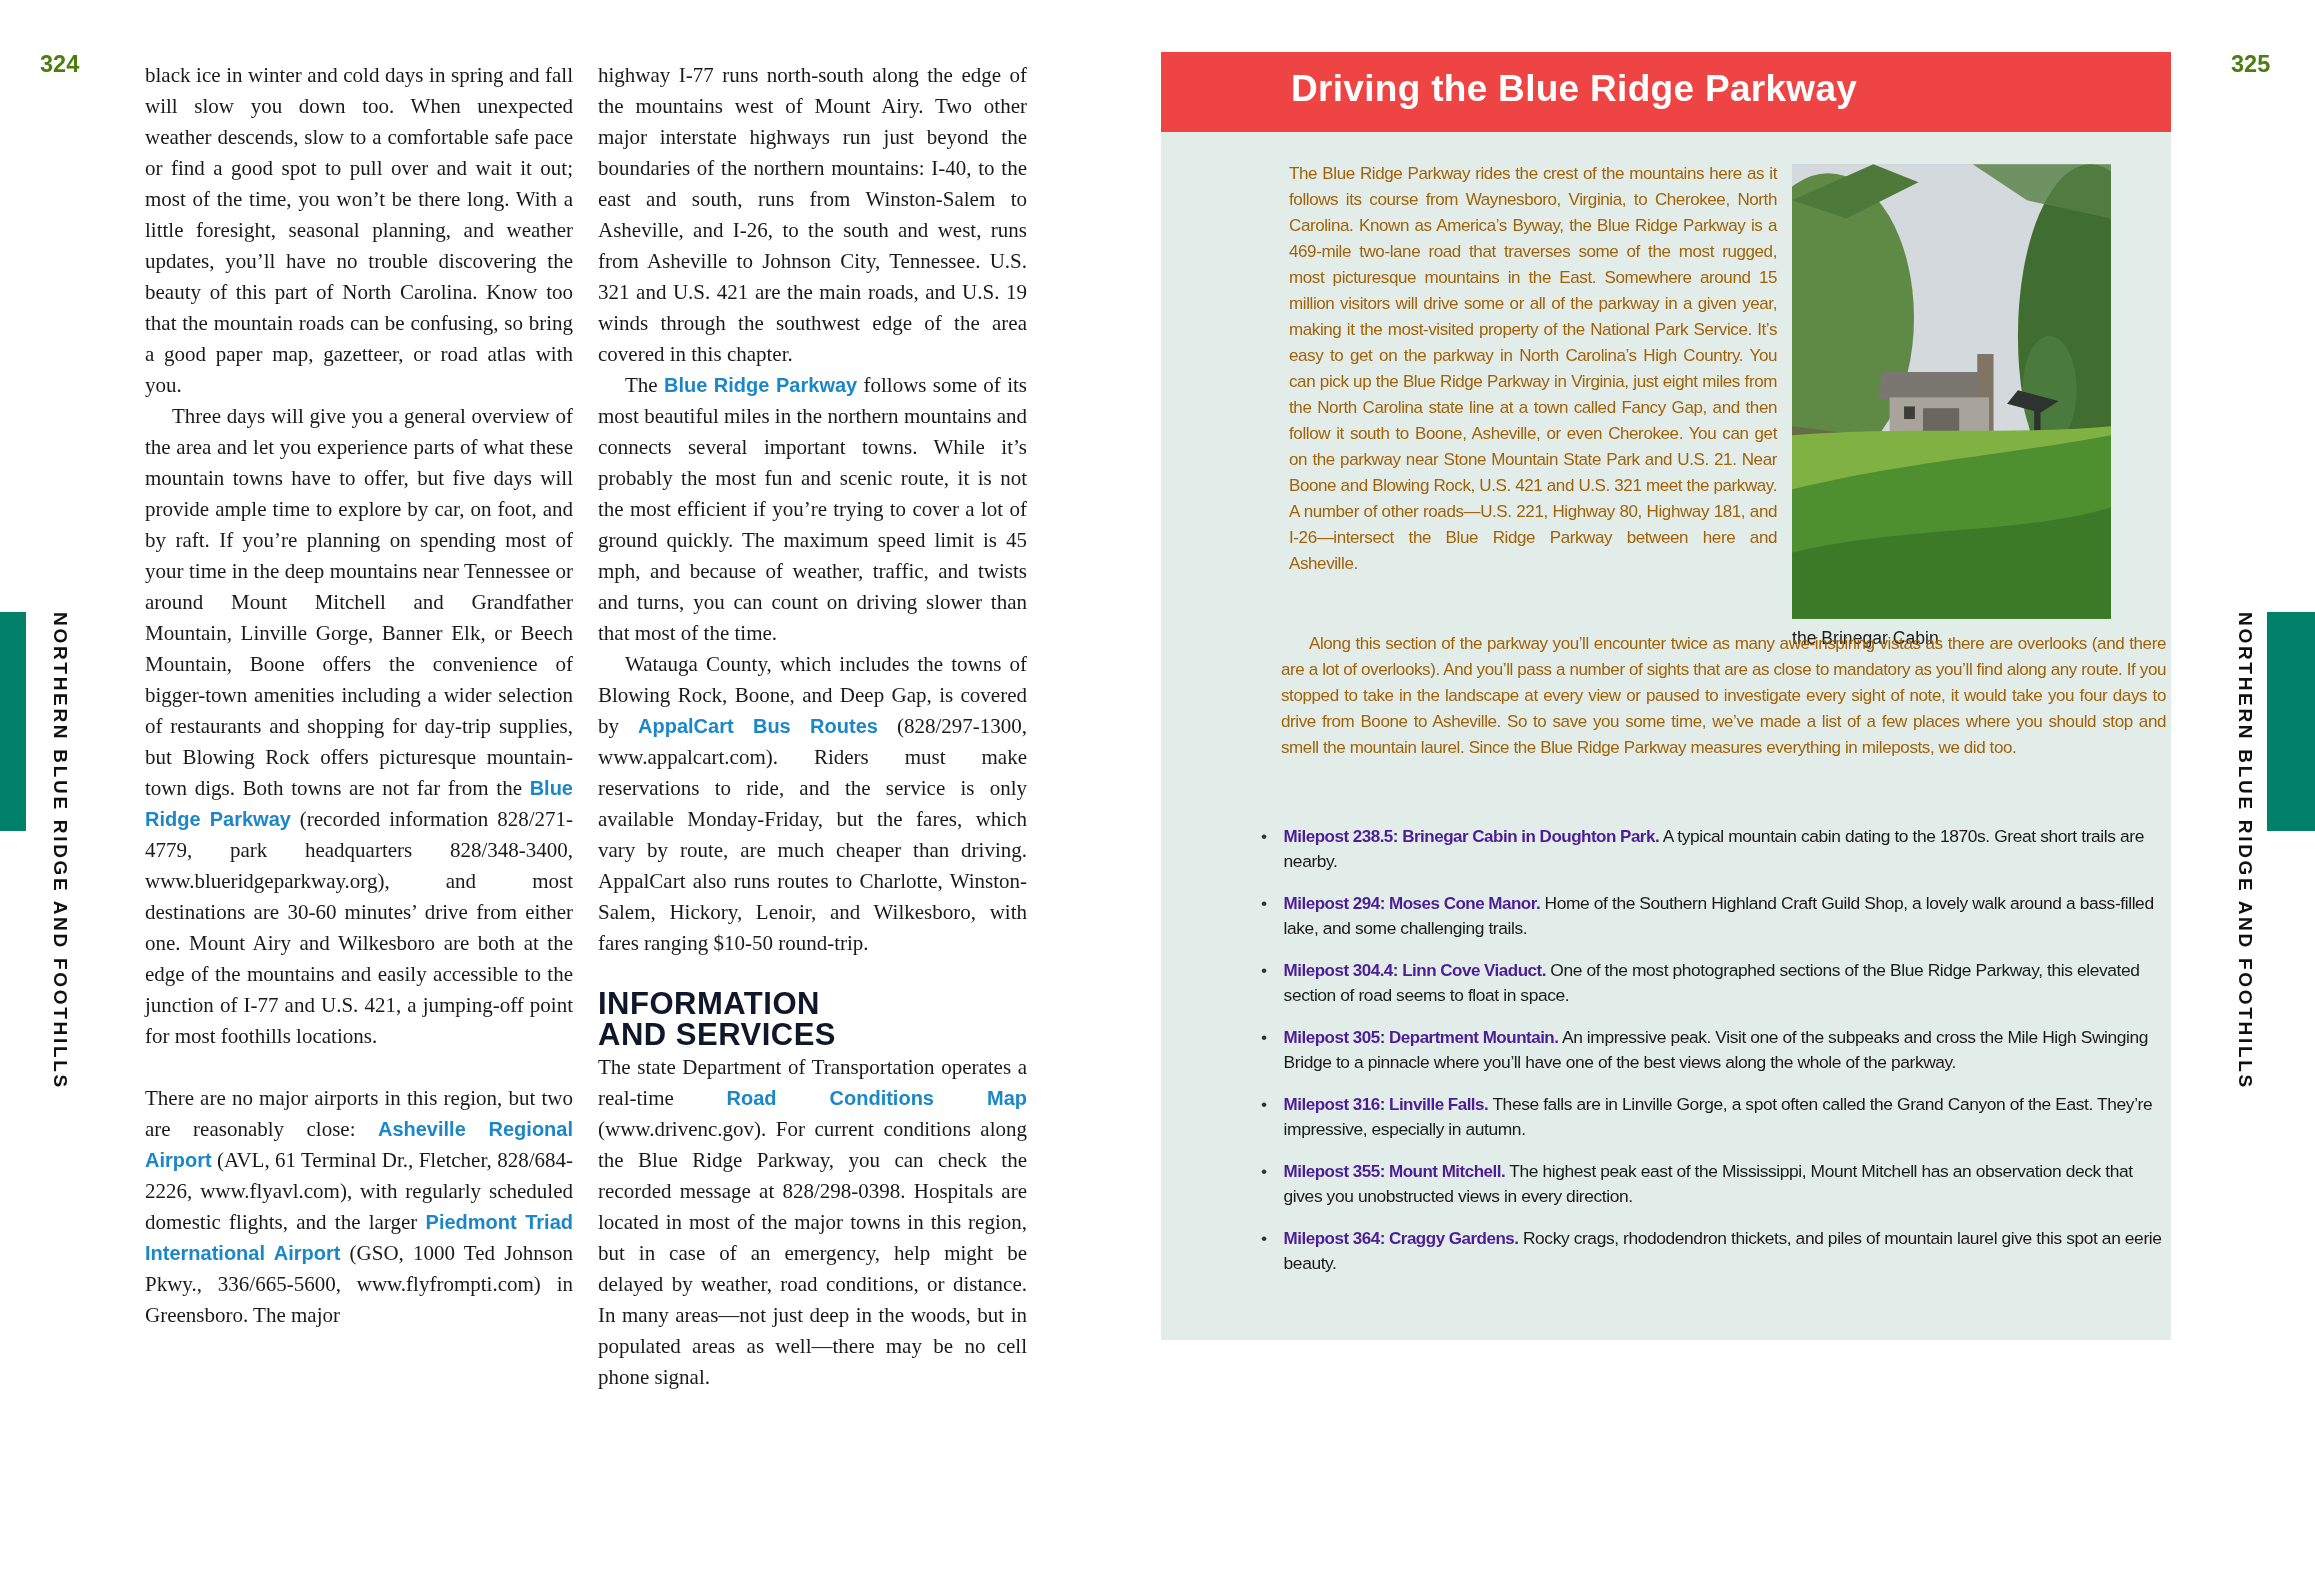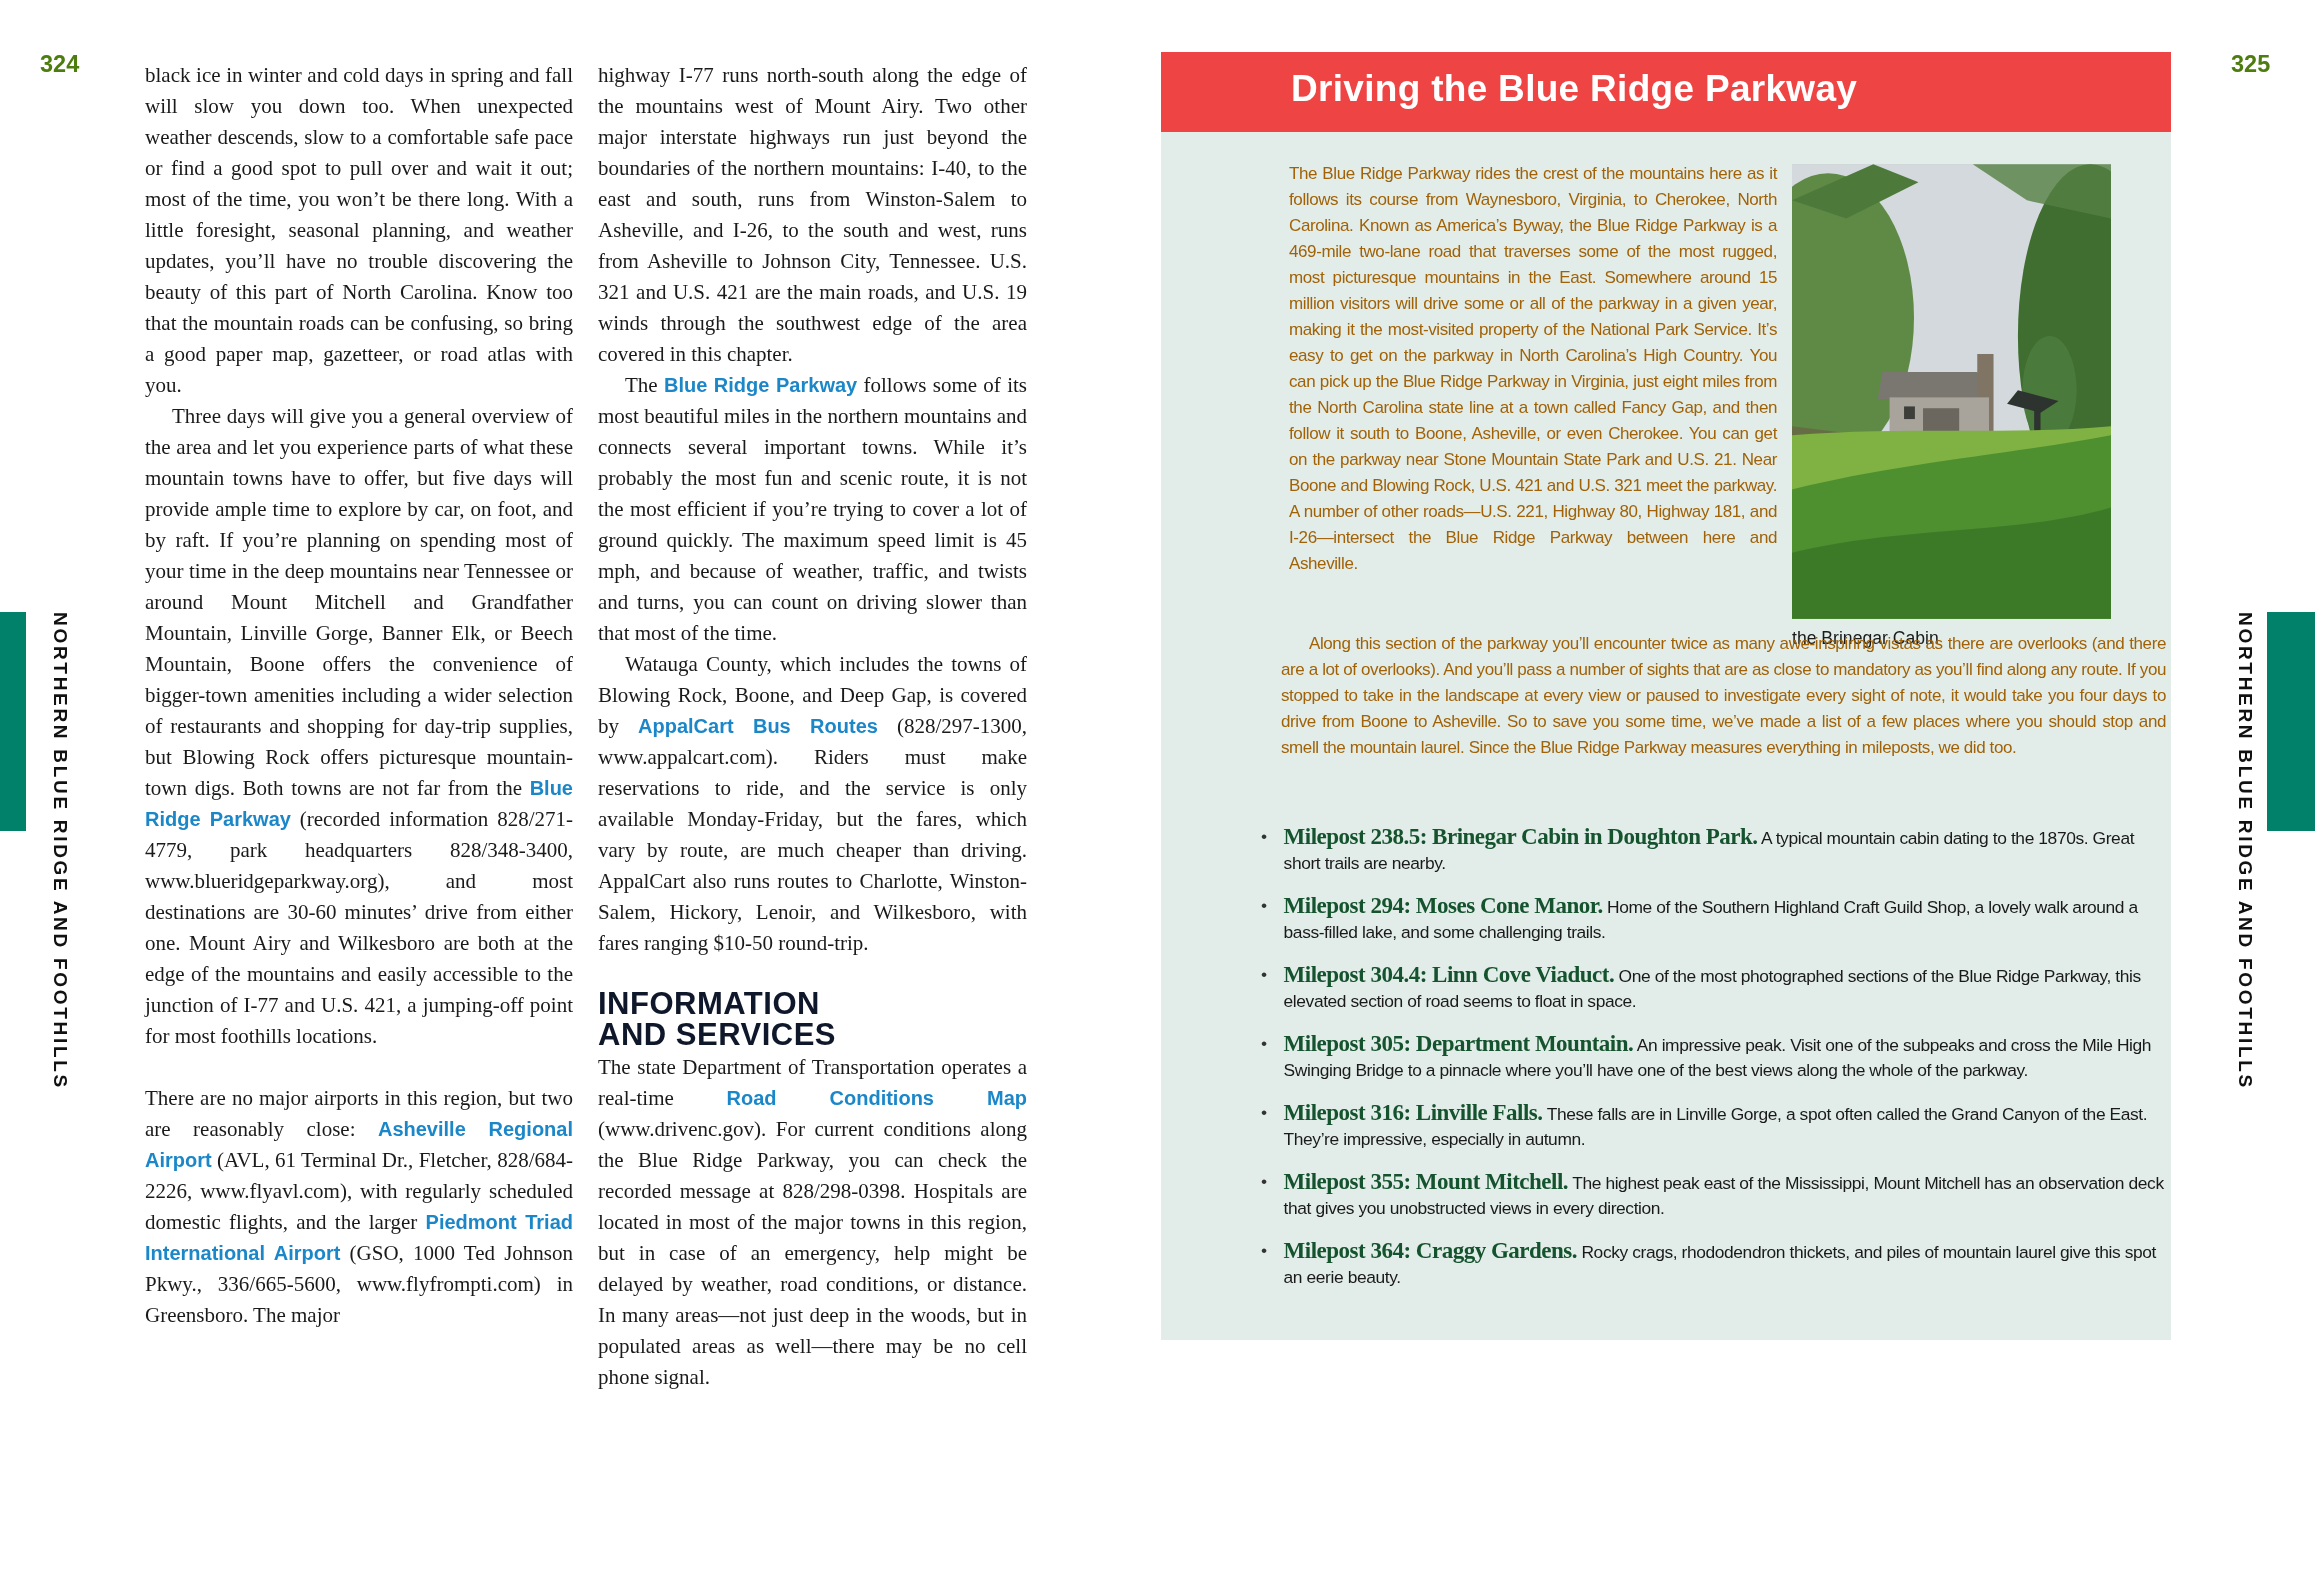--- a/index.html
+++ b/index.html
@@ -16,21 +16,21 @@
   .box { position:absolute; left:1161px; top:52px; width:1010px; height:1288px; background:#e2ede9; }
   .box-head { position:absolute; left:0; top:0; width:100%; height:80px; background:#ef4444; }
   .box-title { position:absolute; left:130px; top:16.3px; font-family:"Liberation Sans", sans-serif; font-weight:bold; font-size:37px; color:#ffffff; letter-spacing:0.3px; }
   .box-text { position:absolute; font-family:"Liberation Sans", sans-serif; font-size:17px; line-height:26px; color:#a16207; letter-spacing:-0.4px; }
   .box-text p { margin:0; }
   .photo { position:absolute; left:631px; top:112px; width:319px; height:455px; overflow:hidden; }
   .caption { position:absolute; left:631px; top:576px; font-family:"Liberation Sans", sans-serif; font-size:17.6px; color:#1a1a1a; }
   .milestones { position:absolute; left:100px; top:772px; width:905px; margin:0; padding:0; list-style:none; }
   .milestones li { position:relative; padding-left:22.6px; margin-bottom:17px; font-family:"Liberation Sans", sans-serif; font-size:17.4px; line-height:25px; letter-spacing:-0.4px; color:#1a1a1a; }
   .milestones li .bullet { position:absolute; left:0; top:0; color:#333; }
-  .milestones li .mp { font-weight:bold; color:#14532d; font-size:23px; letter-spacing:-0.5px;font-family:Liberation Serif, serif; }
+  .milestones li .mp { font-weight:bold; color:#4c1d95; font-size:17px; letter-spacing:-0.5px; }
 </style>
 </head>
 <body>
 
 <div class="abs pagenum" style="left:40px; top:51px;">324</div>
 
 <div class="sidetab" style="left:0; top:612px; width:26px; height:219px;"></div>
 <div class="vtext" style="left:49px; top:612px;">NORTHERN BLUE RIDGE AND FOOTHILLS</div>
 
 <div class="col" style="left:145px; top:60px; width:428px;">

